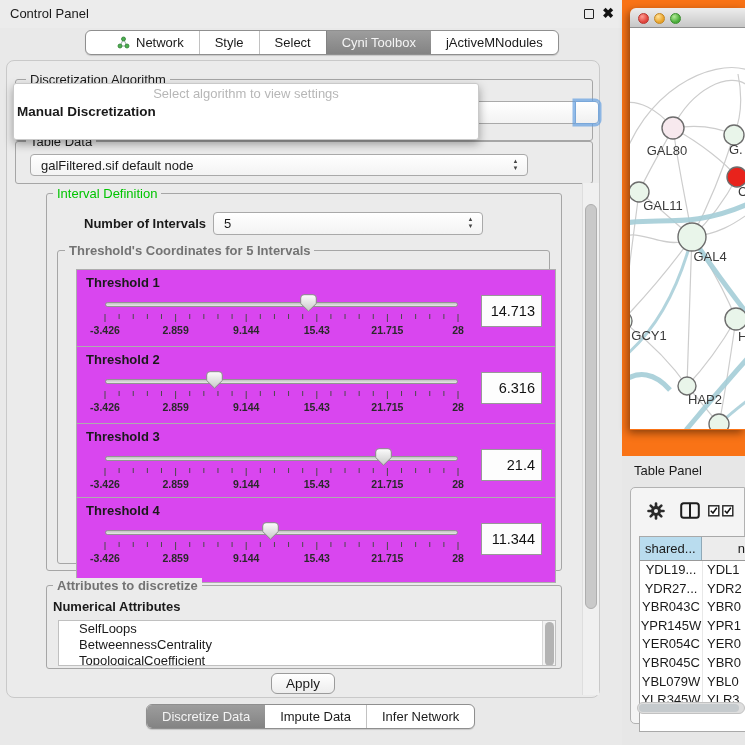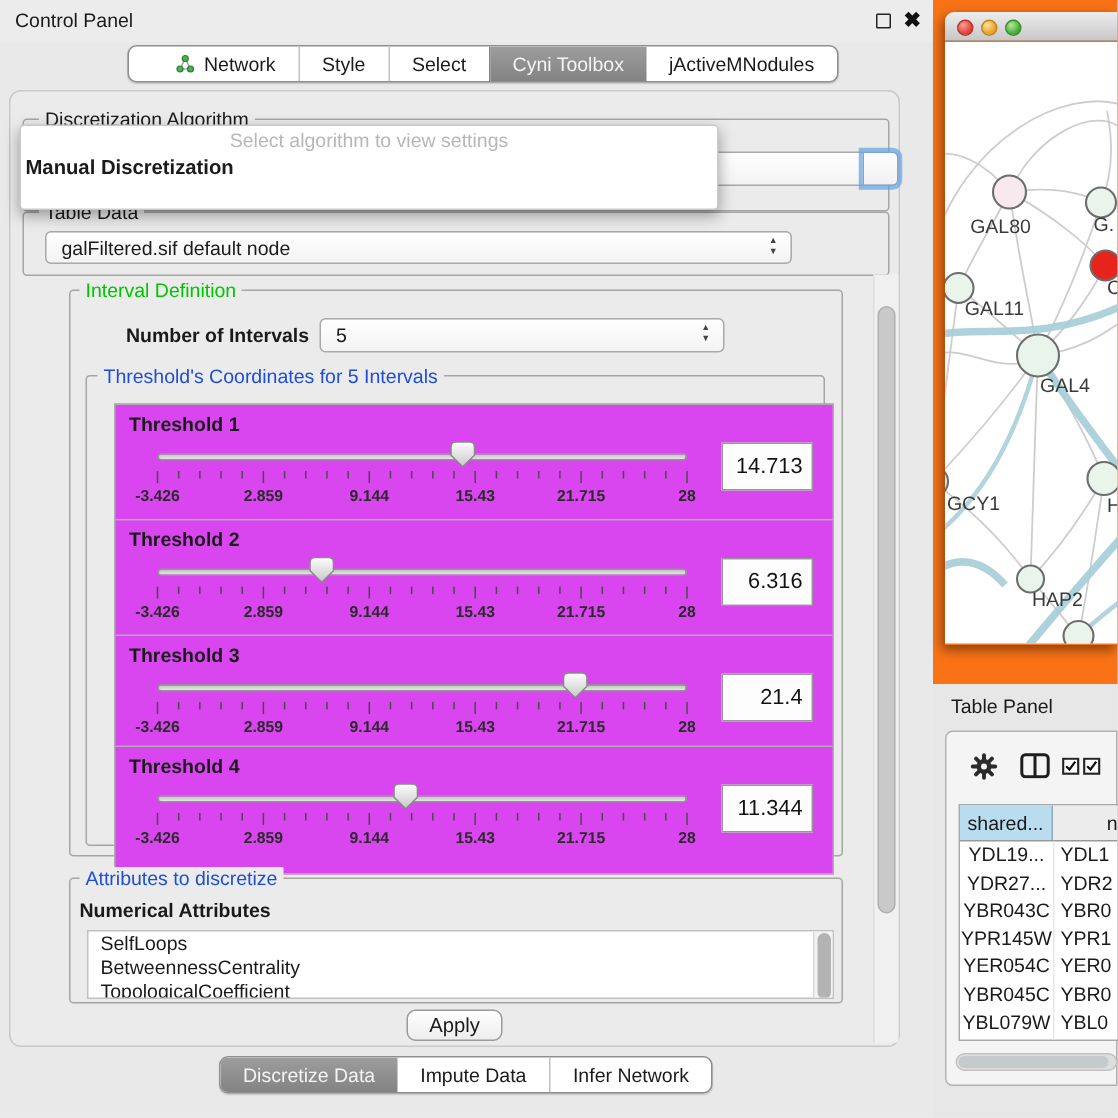--- a/index.html
+++ b/index.html
@@ -21,21 +21,21 @@
   .seg.selected { background:linear-gradient(#9d9d9d,#838383); color:#f4f4f4; border-left-color:#838383; }
   .seg.selected + .seg { border-left:none; }
   .seg .ticon { margin-right:6px; }
 
   #content-panel { position:absolute; left:6px; top:60px; width:594px; height:638px;
     background:#ebebeb; border:1px solid #c9c9c9; border-radius:8px; }
 
   .groupbox { position:absolute; border:1px solid #a6a6a6; border-radius:3px; }
   .grouplabel { position:absolute; top:-8px; left:10px; background:#ebebeb; padding:0 4px; font-size:13px; line-height:15px; }
   .grouplabel.green { color:#00c400; }
-  .grouplabel.blue { color:#1d4ed8; }
+  .grouplabel.blue { color:#737373;font-weight:bold; }
 
   .combo { position:absolute; background:linear-gradient(#ffffff,#f3f3f3); border:1px solid #a9a9a9;
     border-radius:4px; font-size:13px; }
   .combo .cval { position:absolute; left:10px; top:0; line-height:21px; }
   .stepper { position:absolute; right:7px; top:3px; width:9px; font-size:6px; line-height:7px; color:#444; text-align:center; }
 
   #algo-focus-cap { position:absolute; right:-1px; top:-1px; width:24px; height:23px; border:1px solid #79a7d9;
     border-radius:0 4px 4px 0; box-shadow:0 0 0 2.5px rgba(100,160,225,.7); background:linear-gradient(#fff,#f0f0f0); }
 
   #algo-popup { position:absolute; left:6px; top:22px; width:466px; height:57px; background:#fff;
@@ -50,21 +50,21 @@
   .th-title { position:absolute; left:9px; top:5px; font-size:13px; font-weight:bold; }
   .th-track { position:absolute; left:28px; top:32px; width:353px; height:5px; border:1px solid #939393;
     border-radius:3px; background:linear-gradient(#c3c3c3,#e6e6e6); }
   .th-thumb { position:absolute; top:24px; width:17px; height:18px; }
   .th-ticks { position:absolute; left:0; top:42px; }
   .th-value { position:absolute; left:404px; top:25px; width:61px; height:32px; background:#fdfdfd;
     border:1px solid #989898; font-family:"Liberation Sans",sans-serif; font-size:14.5px; text-align:right; padding-right:6px; color:#111; }
 
   #attr-list { position:absolute; left:11px; top:34px; width:498px; height:46px; background:#fff;
     border:1px solid #c0c0c0; overflow:hidden; }
-  .list-item { font-size:13px; line-height:16px; padding-left:8px; white-space:nowrap; }
+  .list-item { font-size:13px; line-height:16px; padding-left:8px; white-space:nowrap;margin-left:12px; }
   #attr-scroll { position:absolute; right:0; top:0; width:13px; height:100%; background:#f3f3f3; border-left:1px solid #d8d8d8; }
   #attr-scroll-thumb { position:absolute; left:1.5px; top:1px; width:9px; height:44px; background:#b3b3b3; border-radius:5px; }
 
   #apply-button { position:absolute; left:264px; top:612px; width:64px; height:21px; border:1px solid #9b9b9b;
     border-radius:6px; background:linear-gradient(#ffffff,#ededed); font-size:13.5px; text-align:center; line-height:19px; }
 
   #cp-scrollbar { position:absolute; left:575px; top:122px; width:17px; height:512px; background:#f0f0f0; border-left:1px solid #dedede; }
   #cp-scroll-thumb { position:absolute; left:2px; top:21px; width:12px; height:405px; background:#c9c9c9;
     border:1px solid #aeaeae; border-radius:7px; }
 
@@ -83,21 +83,21 @@
   .edge-thin { fill:none; stroke:#cdcdcd; stroke-width:1.2; }
   .edge-thick { fill:none; stroke:#a4cdd7; stroke-width:5; opacity:.9; }
   .edge-med { fill:none; stroke:#a4cdd7; stroke-width:3; opacity:.85; }
   .nnode { stroke:#6d6d6d; stroke-width:1.4; }
 
   #table-panel-section { position:absolute; left:0; top:456px; width:123px; height:289px; background:#e7e7e7; }
   #table-panel-title { position:absolute; left:12px; top:7px; font-size:13px; }
   #tp-inner { position:absolute; left:8px; top:31px; width:115px; height:237px; background:#f4f4f4;
     border:1px solid #b2b2b2; border-radius:5px 0 0 5px; }
   .tp-toolbtn { position:absolute; top:14px; }
-  #tp-table { position:absolute; left:8px; top:48px; width:107px; height:158px; overflow:hidden; background:#fff; border:1px solid #a9a9a9; }
+  #tp-table { position:absolute; left:8px; top:48px; width:107px; height:196px; overflow:hidden; background:#fff; border:1px solid #a9a9a9; }
   #tp-header { display:flex; height:24px; border-bottom:1px solid #999; }
   .th-cell { font-size:13px; line-height:23px; }
   #tp-h1 { width:63px; background:#b9dcee; border-right:1px solid #8fa9b8; text-align:center; }
   #tp-h2 { flex:1; background:#ececec; padding-left:36px; }
   .trow { display:flex; height:18.6px; }
   .td1 { width:63px; text-align:center; font-size:13px; line-height:18px; border-right:1px solid #e8e8e8; }
   .td2 { flex:1; padding-left:4px; font-size:13px; line-height:18px; white-space:nowrap; }
   #tp-hscroll { position:absolute; left:6px; top:214px; width:108px; height:12px; background:#dedede;
     border:1px solid #c2c2c2; border-radius:6px; }
   #tp-hscroll-thumb { position:absolute; left:1px; top:1px; width:100px; height:8px; background:#c5cacd; border-radius:4px; }

